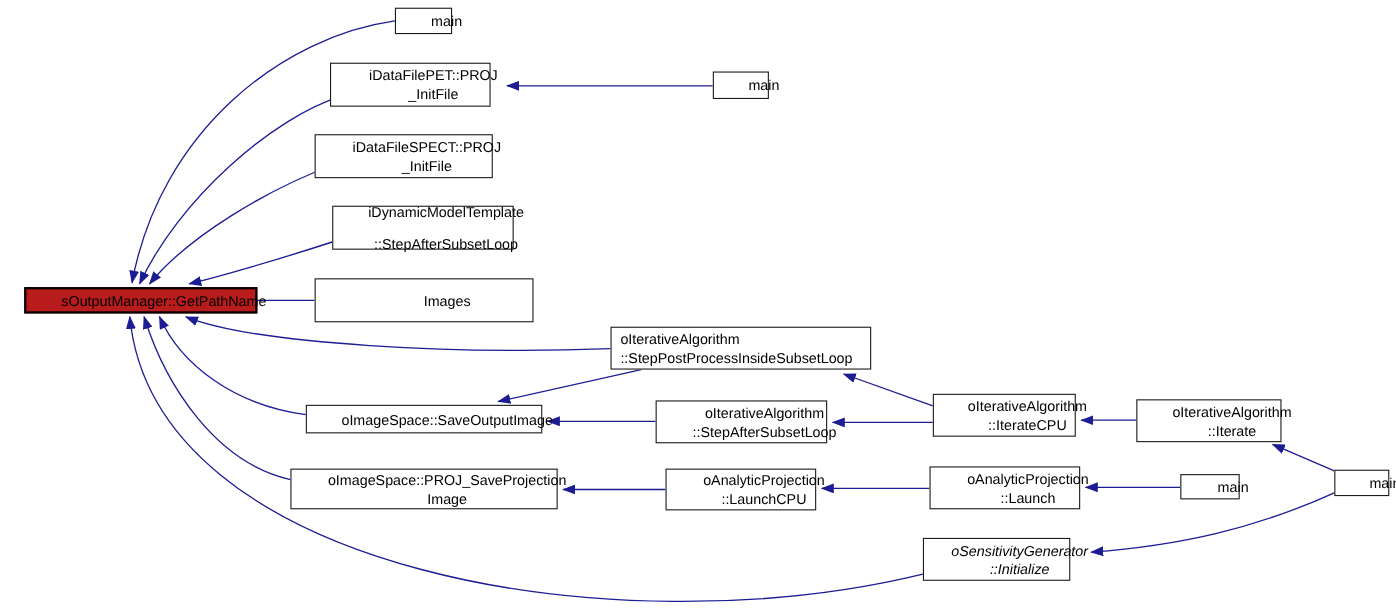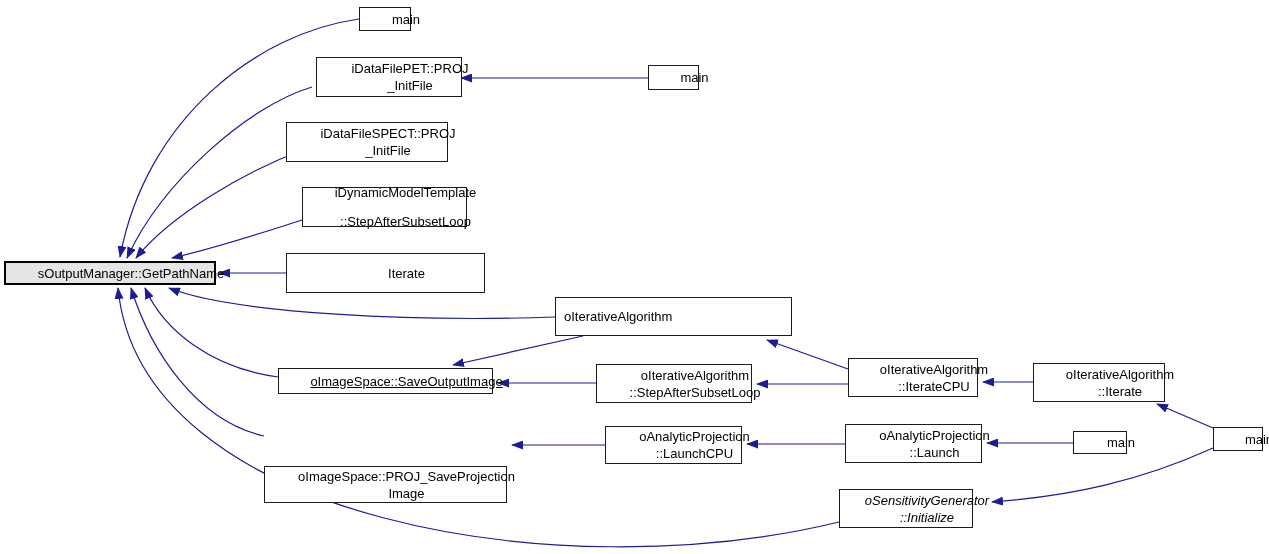--- a/index.html
+++ b/index.html
@@ -31,23 +31,24 @@
     justify-content: center;
     font-size: 13px;
     line-height: 17px;
     color: #000000;
     white-space: nowrap;
     cursor: pointer;
     z-index: 2;
     padding-left: 42px;
   }
   .node.focus {
-    background: #e5e5e5;
+    background: #b91c1c;
     border: 2px solid #000000;
     cursor: default;
+    margin-left: 18px;
   }
   .node.align-left {
     align-items: flex-start;
     padding-left: 8px;
   }
 </style>
 </head>
 <body>
 
 <div class="canvas">
@@ -79,71 +80,72 @@
       <path class="edge" d="M1073,443 L987,443" marker-end="url(#arrow)"></path>
       <path class="edge" d="M1213,428 L1157,404" marker-end="url(#arrow)"></path>
       <path class="edge" d="M1213,448 C1140,481 1072,496 992,502" marker-end="url(#arrow)"></path>
     </g>
   </svg>
 
   <div class="node" style="left:359px; top:7px; width:52px; height:24px;">
     <span>main</span>
   </div>
 
-  <div class="node" style="left:316px; top:57px; width:146px; height:40px;align-items:center;">
+  <div class="node" style="left:300px; top:57px; width:146px; height:40px;align-items:center;">
     <span>iDataFilePET::PROJ</span>
     <span>_InitFile</span>
   </div>
 
   <div class="node" style="left:648px; top:65px; width:51px; height:25px;">
     <span>main</span>
   </div>
 
   <div class="node" style="left:286px; top:122px; width:162px; height:40px;">
     <span>iDataFileSPECT::PROJ</span>
     <span>_InitFile</span>
   </div>
 
   <div class="node" style="left:302px; top:187px; width:165px; height:40px;gap:12px;">
     <span>iDynamicModelTemplate</span>
     <span>::StepAfterSubsetLoop</span>
   </div>
 
   <div class="node" style="left:286px; top:253px; width:199px; height:40px;">
-    <span>Iterate</span>
+    <span>Images</span>
   </div>
 
   <div class="node focus" style="left:4px; top:261px; width:212px; height:24px;">
     <span>sOutputManager::GetPathName</span>
   </div>
 
   <div class="node align-left" style="left:555px; top:297px; width:237px; height:39px;">
     <span>oIterativeAlgorithm</span>
+    <span>::StepPostProcessInsideSubsetLoop</span>
   </div>
 
-  <div class="node" style="left:278px; top:368px; width:215px; height:26px;text-decoration:underline;">
+  <div class="node" style="left:278px; top:368px; width:215px; height:26px;">
     <span>oImageSpace::SaveOutputImage</span>
   </div>
 
   <div class="node" style="left:596px; top:364px; width:156px; height:39px;">
     <span>oIterativeAlgorithm</span>
     <span>::StepAfterSubsetLoop</span>
   </div>
 
   <div class="node" style="left:848px; top:358px; width:130px; height:39px;">
     <span>oIterativeAlgorithm</span>
     <span>::IterateCPU</span>
   </div>
 
   <div class="node" style="left:1033px; top:363px; width:132px; height:39px;">
     <span>oIterativeAlgorithm</span>
     <span>::Iterate</span>
   </div>
 
-  <div class="node" style="left:264px; top:426px; width:243px; height:37px;margin-top:40px;">
+  <div class="node" style="left:264px; top:426px; width:243px; height:37px;">
     <span>oImageSpace::PROJ_SaveProjection</span>
     <span>Image</span>
   </div>
 
   <div class="node" style="left:605px; top:426px; width:137px; height:38px;">
     <span>oAnalyticProjection</span>
     <span>::LaunchCPU</span>
   </div>
 
   <div class="node" style="left:845px; top:424px; width:137px; height:39px;">

